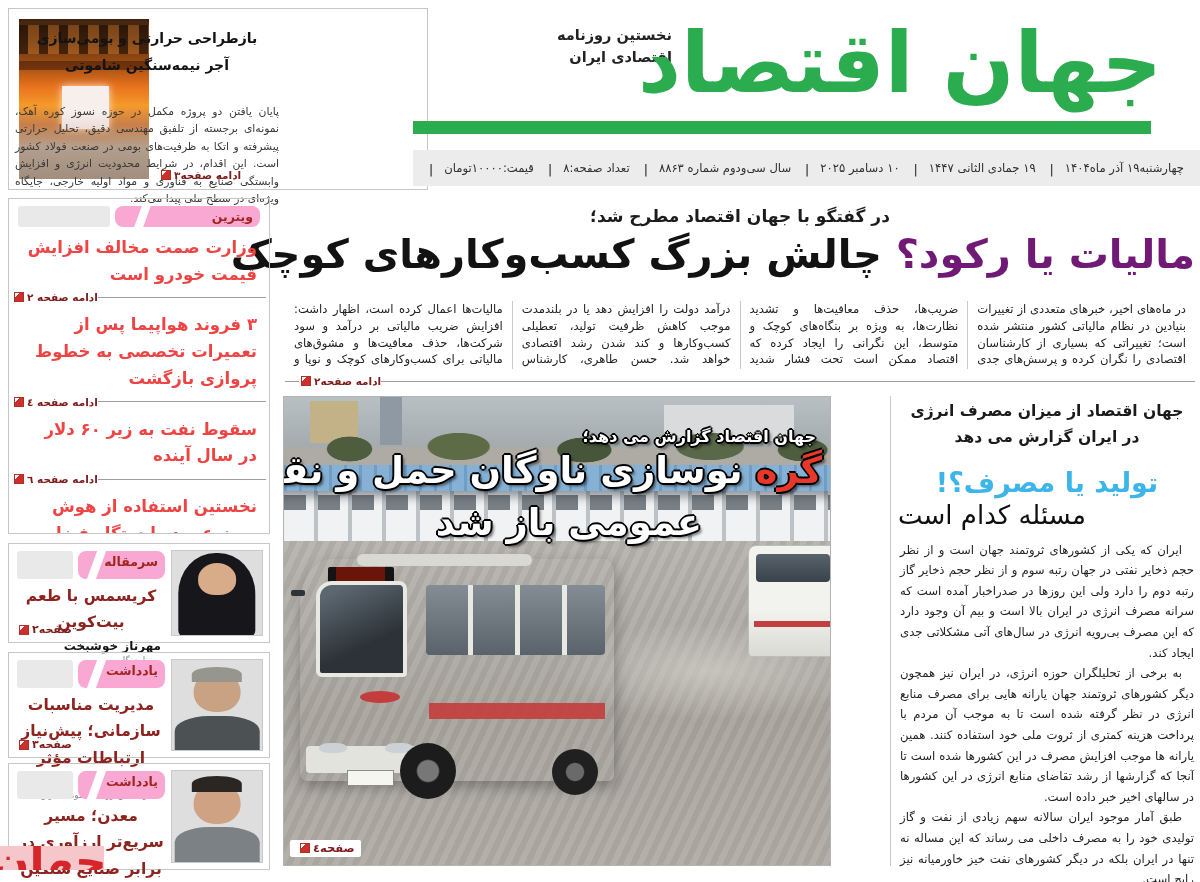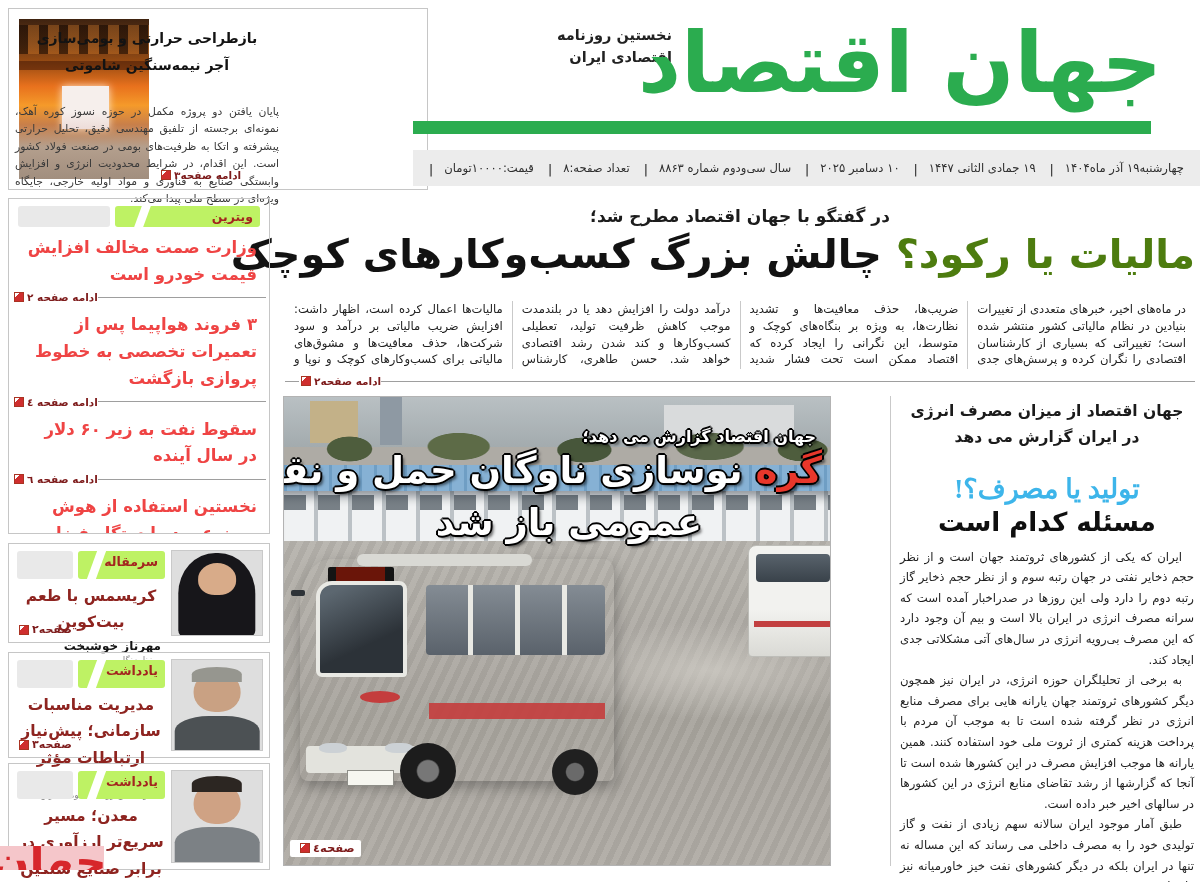--- a/index.html
+++ b/index.html
@@ -43,21 +43,21 @@
   .more-row { display:flex; direction:ltr; align-items:center; height:14px; }
   .more-row .lead-line { height:1px; background:#9e9e9e; width:14px; }
   .more-row .tail-line { height:1px; background:#9e9e9e; flex:1; }
   .pg-icon { width:10px; height:10px; margin:0 3px 0 2px; flex:0 0 auto;
     background:linear-gradient(135deg,#ffffff 0 3px,#cf2e2e 3px); border:1px solid #a32; }
   .more-txt { font-size:10.5px; font-weight:bold; color:#7e1c1c; white-space:nowrap; direction:rtl; }
 
   
   .lead-kicker { left:285px; top:206px; width:910px; text-align:center; font-size:17px; font-weight:600; color:#1c1c1c; }
   .lead-headline { left:285px; top:231px; width:910px; text-align:center; font-size:40px; font-weight:bold; color:#121212; white-space:nowrap; }
-  .lead-headline .red { color:#4d7c0f; }
+  .lead-headline .red { color:#701a75; }
   .lead-cols { left:285px; top:301px; width:910px; height:68px; display:flex; direction:rtl; overflow:hidden; }
   .lead-col { flex:1; padding:0 9px; font-size:11.6px; line-height:1.45; text-align:justify; color:#222; }
   .lead-col:not(:first-child) { border-right:1px solid #c9c9c9; }
   .lead-more { left:285px; top:374px; width:910px; }
 
   
   .fig { left:283px; top:396px; width:548px; height:470px; border:1px solid #b3b3b3; overflow:hidden; background:#aeaba5; direction:ltr; }
   .ph-top { position:absolute; left:0; top:0; right:0; height:50px; background:linear-gradient(#b9c0c3,#a3abae); }
   .ph-bldg1 { position:absolute; left:26px; top:4px; width:48px; height:42px; background:#c3b188; }
   .ph-tower { position:absolute; left:96px; top:0; width:22px; height:48px; background:#8e99a3; }
@@ -121,31 +121,31 @@
   .ph-h2 { position:absolute; right:128px; top:104px; font-size:37px; font-weight:bold; direction:rtl; white-space:nowrap; }
   .ph-page { position:absolute; left:6px; bottom:8px; background:#ffffff; padding:1px 6px 2px 8px;
     display:flex; direction:ltr; align-items:center; border-radius:2px; }
   .ph-page .more-txt { font-size:11.5px; }
 
   .vrule { left:890px; top:396px; width:1px; height:470px; background:#c9c9c9; }
 
   
   .rcol { left:898px; top:396px; width:298px; height:470px; direction:rtl; }
   .r-kicker { text-align:center; font-size:15.5px; font-weight:600; color:#1b1b1b; line-height:1.7; margin-top:2px; }
-  .r-blue { text-align:center; font-size:27px; font-weight:bold; color:#3db5ea; margin-top:22px;font-family:Liberation Serif, serif; }
-  .r-black { text-align:center; font-size:26px; font-weight:bold; color:#0f0f0f; margin-top:2px; }
+  .r-blue { text-align:center; font-size:27px; font-weight:bold; color:#3db5ea; margin-top:16px; }
+  .r-black { text-align:left; font-size:26px; font-weight:normal; color:#0f0f0f; margin-top:2px; }
   .r-body { margin:10px 2px 4px; font-size:11.7px; line-height:1.76; text-align:justify; color:#1f1f1f; }
   .r-body p { text-indent:12px; }
 
   
   .sidebox { left:8px; width:262px; border:1px solid #c6c6c6; background:transparent; }
   .vitrine { top:198px; height:336px; overflow:hidden; }
   .tabbar { display:flex; direction:ltr; height:21px; margin:7px 9px 5px; }
   .seg-gray { width:38%; background:#e9e9e9; border-radius:3px; margin-right:5px; }
-  .seg-yellow { flex:1; position:relative; background:#bef264; border-radius:3px; overflow:hidden; }
+  .seg-yellow { flex:1; position:relative; background:#f9a8d4; border-radius:8px; overflow:hidden; }
   .seg-yellow .notch { position:absolute; left:16%; top:-3px; bottom:-3px; width:9px; background:#fff; transform:skewX(-20deg); }
   .tab-label { position:absolute; right:7px; top:0; line-height:21px; font-size:12.5px; font-weight:bold; color:#a3251f; }
   .v-item-h { padding:3px 12px 1px; text-align:right; font-weight:bold; font-size:16.5px; line-height:1.62; color:#ef4444; }
   .v-more { margin:1px 3px 5px; }
 
   .card { position:absolute; left:8px; width:262px; border:1px solid #c6c6c6; }
   .card-photo { position:absolute; left:auto; right:6px; top:6px; bottom:6px; width:92px;
     background:#dedede; border:1px solid #c9c9c9; overflow:hidden; }
   .card-photo .head { position:absolute; left:50%; transform:translateX(-50%); top:12%; width:52%; height:46%;
     border-radius:50% 50% 46% 46%; background:#cfa284; }

